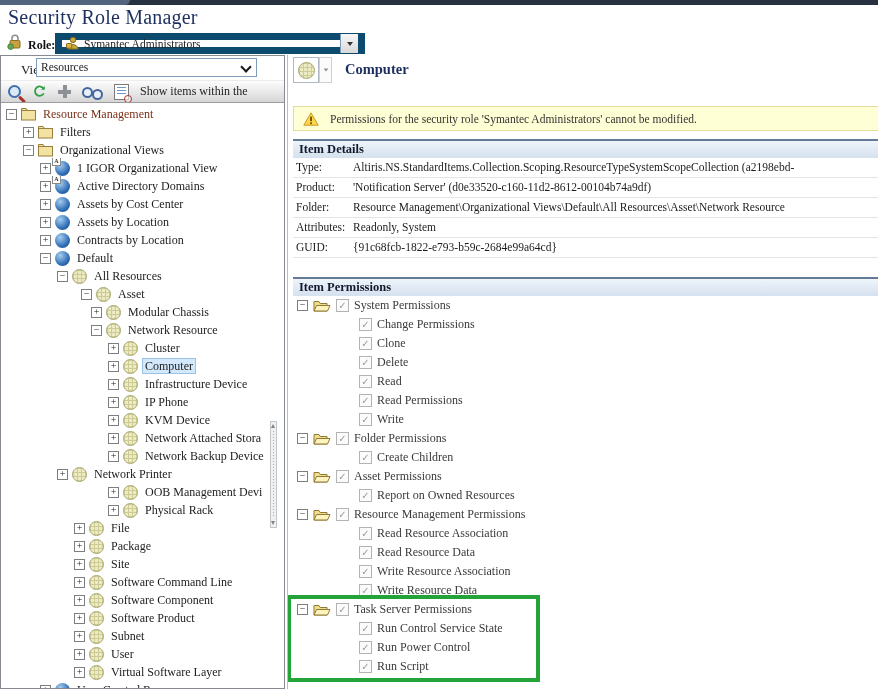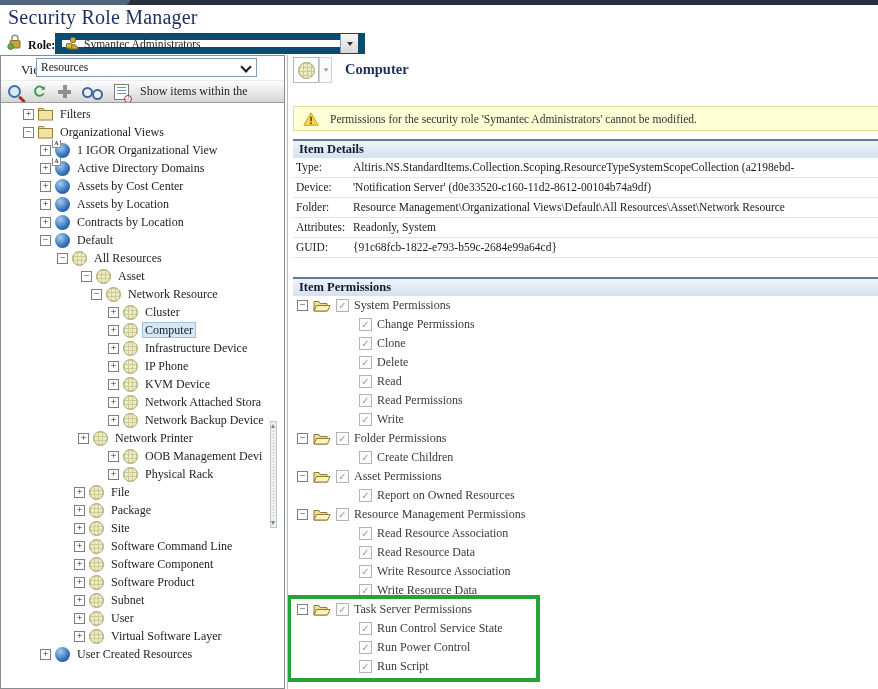--- a/index.html
+++ b/index.html
@@ -155,45 +155,50 @@
           <path d="M13.6 2 v4 h-4 z" fill="#2f9e44"></path>
         </svg>
       </span>
       <span class="plus-ic"></span>
       <span class="bino"></span>
       <span class="showit"></span>
       <span class="tlbl">Show items within the</span>
     </div>
 
     <div class="tree" id="tree">
+        <div class="trow" style="padding-left: 4px;"><span class="exp">−</span><span class="ticon"><svg width="15" height="14" viewBox="0 0 15 14">
+              <path d="M0.5 3.5 L0.5 1.5 L5.2 1.5 L6.5 3.5 Z" fill="#f3e3a2" stroke="#997e3d"></path>
+              <rect x="0.5" y="3.5" width="14" height="9.5" fill="#f3e3a2" stroke="#997e3d"></rect>
+            </svg></span><span class="tlabel" style="color: rgb(123, 47, 23);">Resource Management</span></div>
         <div class="trow" style="padding-left: 21px;"><span class="exp">+</span><span class="ticon"><svg width="15" height="14" viewBox="0 0 15 14">
               <path d="M0.5 3.5 L0.5 1.5 L5.2 1.5 L6.5 3.5 Z" fill="#f3e3a2" stroke="#997e3d"></path>
               <rect x="0.5" y="3.5" width="14" height="9.5" fill="#f3e3a2" stroke="#997e3d"></rect>
             </svg></span><span class="tlabel">Filters</span></div>
         <div class="trow" style="padding-left: 21px;"><span class="exp">−</span><span class="ticon"><svg width="15" height="14" viewBox="0 0 15 14">
               <path d="M0.5 3.5 L0.5 1.5 L5.2 1.5 L6.5 3.5 Z" fill="#f3e3a2" stroke="#997e3d"></path>
               <rect x="0.5" y="3.5" width="14" height="9.5" fill="#f3e3a2" stroke="#997e3d"></rect>
             </svg></span><span class="tlabel">Organizational Views</span></div>
         <div class="trow" style="padding-left: 38px;"><span class="exp">+</span><span class="ticon globe"><span class="abadge">A</span></span><span class="tlabel">1 IGOR Organizational View</span></div>
         <div class="trow" style="padding-left: 38px;"><span class="exp">+</span><span class="ticon globe"><span class="abadge">A</span></span><span class="tlabel">Active Directory Domains</span></div>
         <div class="trow" style="padding-left: 38px;"><span class="exp">+</span><span class="ticon globe"></span><span class="tlabel">Assets by Cost Center</span></div>
         <div class="trow" style="padding-left: 38px;"><span class="exp">+</span><span class="ticon globe"></span><span class="tlabel">Assets by Location</span></div>
         <div class="trow" style="padding-left: 38px;"><span class="exp">+</span><span class="ticon globe"></span><span class="tlabel">Contracts by Location</span></div>
         <div class="trow" style="padding-left: 38px;"><span class="exp">−</span><span class="ticon globe"></span><span class="tlabel">Default</span></div>
         <div class="trow" style="padding-left: 55px;"><span class="exp">−</span><span class="ticon sphere"></span><span class="tlabel">All Resources</span></div>
         <div class="trow" style="padding-left: 79px;"><span class="exp">−</span><span class="ticon sphere"></span><span class="tlabel">Asset</span></div>
+        <div class="trow" style="padding-left: 89px;"><span class="exp">+</span><span class="ticon sphere"></span><span class="tlabel">Modular Chassis</span></div>
         <div class="trow" style="padding-left: 89px;"><span class="exp">−</span><span class="ticon sphere"></span><span class="tlabel">Network Resource</span></div>
         <div class="trow" style="padding-left: 106px;"><span class="exp">+</span><span class="ticon sphere"></span><span class="tlabel">Cluster</span></div>
         <div class="trow" style="padding-left: 106px;"><span class="exp">+</span><span class="ticon sphere"></span><span class="tlabel selected">Computer</span></div>
         <div class="trow" style="padding-left: 106px;"><span class="exp">+</span><span class="ticon sphere"></span><span class="tlabel">Infrastructure Device</span></div>
         <div class="trow" style="padding-left: 106px;"><span class="exp">+</span><span class="ticon sphere"></span><span class="tlabel">IP Phone</span></div>
         <div class="trow" style="padding-left: 106px;"><span class="exp">+</span><span class="ticon sphere"></span><span class="tlabel">KVM Device</span></div>
         <div class="trow" style="padding-left: 106px;"><span class="exp">+</span><span class="ticon sphere"></span><span class="tlabel">Network Attached Stora</span></div>
         <div class="trow" style="padding-left: 106px;"><span class="exp">+</span><span class="ticon sphere"></span><span class="tlabel">Network Backup Device</span></div>
-        <div class="trow" style="padding-left: 76px;"><span class="exp">+</span><span class="ticon sphere"></span><span class="tlabel">Network Printer</span></div>
+        <div class="trow" style="padding-left: 55px;"><span class="exp">+</span><span class="ticon sphere"></span><span class="tlabel">Network Printer</span></div>
         <div class="trow" style="padding-left: 106px;"><span class="exp">+</span><span class="ticon sphere"></span><span class="tlabel">OOB Management Devi</span></div>
         <div class="trow" style="padding-left: 106px;"><span class="exp">+</span><span class="ticon sphere"></span><span class="tlabel">Physical Rack</span></div>
         <div class="trow" style="padding-left: 72px;"><span class="exp">+</span><span class="ticon sphere"></span><span class="tlabel">File</span></div>
         <div class="trow" style="padding-left: 72px;"><span class="exp">+</span><span class="ticon sphere"></span><span class="tlabel">Package</span></div>
         <div class="trow" style="padding-left: 72px;"><span class="exp">+</span><span class="ticon sphere"></span><span class="tlabel">Site</span></div>
         <div class="trow" style="padding-left: 72px;"><span class="exp">+</span><span class="ticon sphere"></span><span class="tlabel">Software Command Line</span></div>
         <div class="trow" style="padding-left: 72px;"><span class="exp">+</span><span class="ticon sphere"></span><span class="tlabel">Software Component</span></div>
         <div class="trow" style="padding-left: 72px;"><span class="exp">+</span><span class="ticon sphere"></span><span class="tlabel">Software Product</span></div>
         <div class="trow" style="padding-left: 72px;"><span class="exp">+</span><span class="ticon sphere"></span><span class="tlabel">Subnet</span></div>
         <div class="trow" style="padding-left: 72px;"><span class="exp">+</span><span class="ticon sphere"></span><span class="tlabel">User</span></div>
@@ -225,21 +230,21 @@
           <rect x="7.2" y="10.4" width="1.7" height="1.7" fill="#5a4a00"></rect>
         </svg>
       </span>
       <span class="wtext">Permissions for the security role 'Symantec Administrators' cannot be modified.</span>
     </div>
 
     <div class="section sec-details">
       <div class="sec-head">Item Details</div>
       <div id="detail-rows">
           <div class="drow"><span class="dl">Type:</span><span class="dv">Altiris.NS.StandardItems.Collection.Scoping.ResourceTypeSystemScopeCollection (a2198ebd-</span></div>
-          <div class="drow"><span class="dl">Device:</span><span class="dv">'Notification Server' (d0e33520-c160-11d2-8612-00104b74a9df)</span></div>
+          <div class="drow"><span class="dl">Product:</span><span class="dv">'Notification Server' (d0e33520-c160-11d2-8612-00104b74a9df)</span></div>
           <div class="drow"><span class="dl">Folder:</span><span class="dv">Resource Management\Organizational Views\Default\All Resources\Asset\Network Resource</span></div>
           <div class="drow"><span class="dl">Attributes:</span><span class="dv">Readonly, System</span></div>
           <div class="drow"><span class="dl">GUID:</span><span class="dv">{91c68fcb-1822-e793-b59c-2684e99a64cd}</span></div>
         </div>
     </div>
 
     <div class="section sec-perms">
       <div class="sec-head">Item Permissions</div>
       <div id="perm-rows">
           <div>

